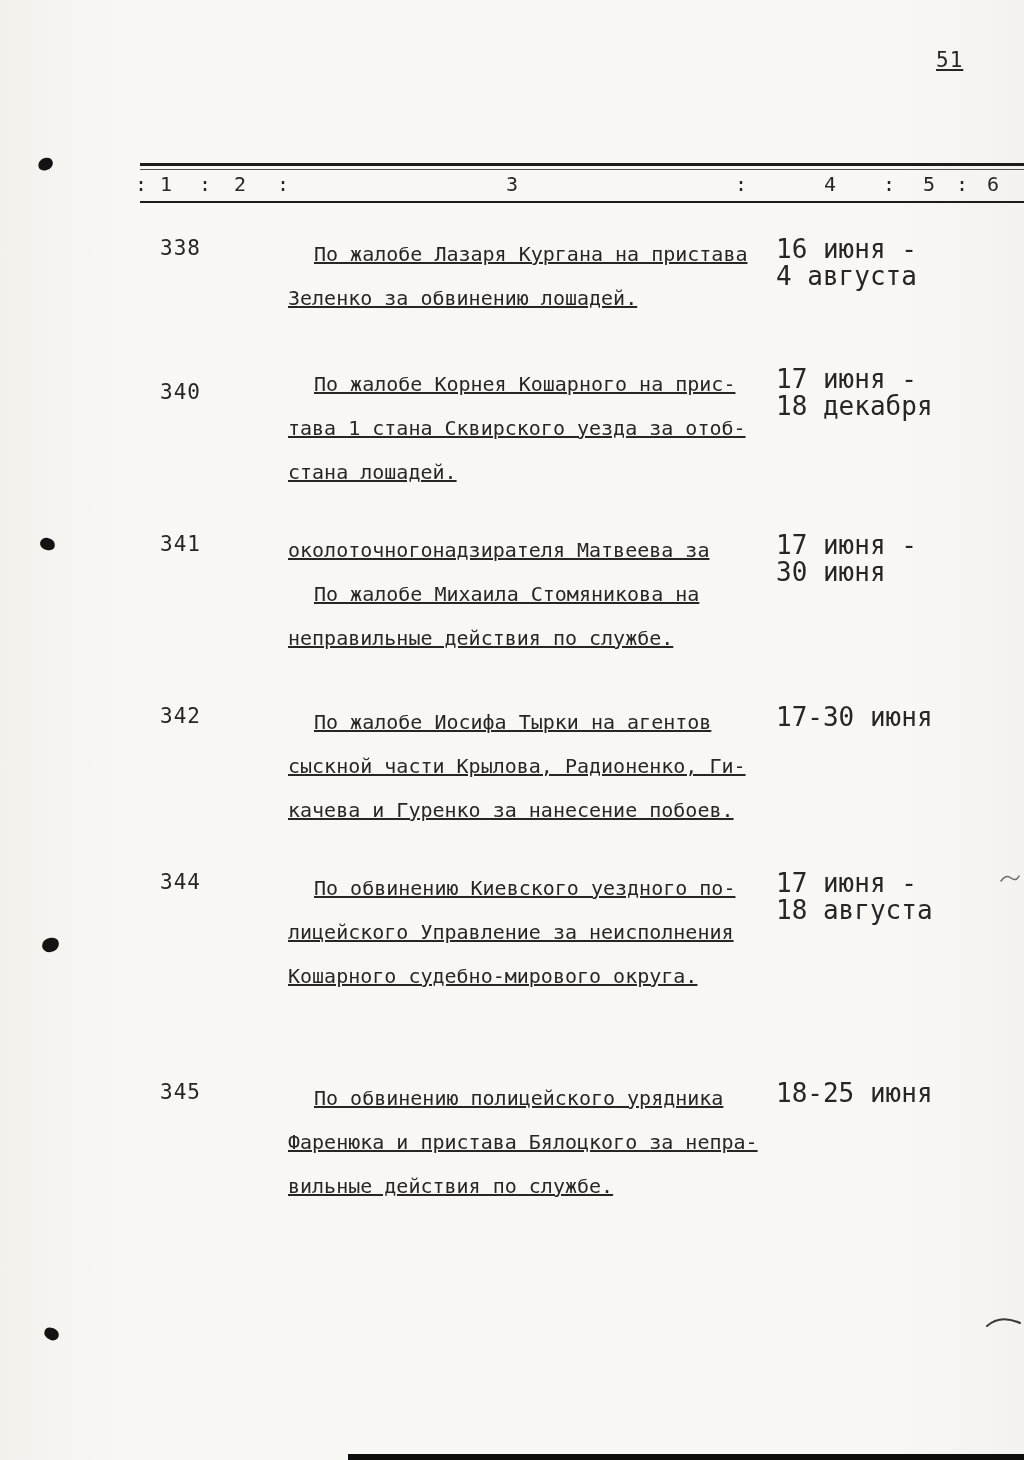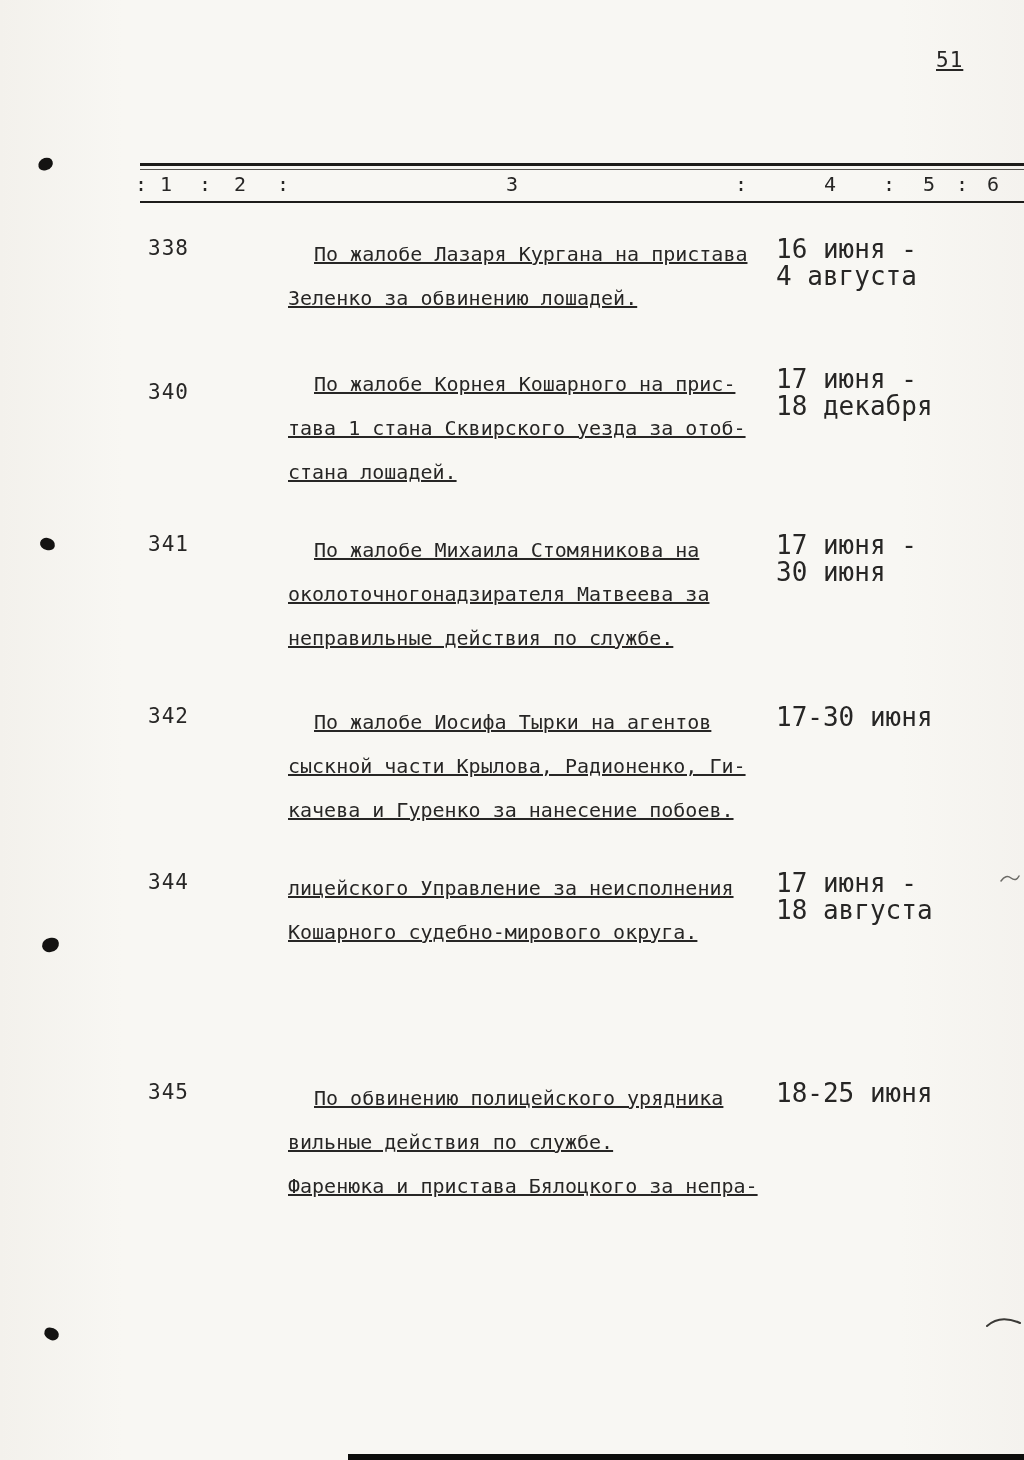--- a/index.html
+++ b/index.html
@@ -14,21 +14,21 @@
   .page-number{position:absolute;top:48px;left:936px;font-size:21px;letter-spacing:1px;text-decoration:underline;}
   
   .rule{position:absolute;background:#1d1c1a;}
   .rule-a{left:140px;right:0;top:163px;height:3px;}
   .rule-b{left:140px;right:0;top:169px;height:1px;background:#55534f;}
   .rule-c{left:140px;right:0;top:201px;height:2px;}
   .header-cells{position:absolute;top:172px;left:0;width:1024px;height:28px;font-size:20px;}
   .hcell{position:absolute;transform:translateX(-50%);white-space:nowrap;}
   
   .entry{position:absolute;left:0;width:1024px;}
-  .entry-number{position:absolute;left:148px;top:4px;font-size:21px;letter-spacing:1px;}
+  .entry-number{position:absolute;left:160px;top:4px;font-size:21px;letter-spacing:1px;}
   .entry-desc{position:absolute;left:288px;width:492px;font-size:20px;line-height:44px;text-decoration:underline;}
   .desc-line{white-space:nowrap;}
   .desc-line.first{text-indent:26px;}
   .entry-dates{position:absolute;left:776px;width:240px;font-size:26px;line-height:27px;top:4px;}
   .date-line{white-space:nowrap;}
   
   .blot{position:absolute;background:#141312;}
   .blot-1{left:38px;top:158px;width:15px;height:12px;border-radius:60% 50% 55% 45%;transform:rotate(-18deg);}
   .blot-2{left:40px;top:538px;width:15px;height:12px;border-radius:50% 60% 45% 55%;transform:rotate(10deg);}
   .blot-3{left:42px;top:938px;width:17px;height:14px;border-radius:55% 45% 60% 50%;transform:rotate(-8deg);}
@@ -85,22 +85,22 @@
     </div>
     <div class="entry-dates">
       <div class="date-line">17 июня -</div>
       <div class="date-line">18 декабря</div>
     </div>
   </section>
 
   <section class="entry" style="top:528px">
     <div class="entry-number">341</div>
     <div class="entry-desc">
+      <div class="desc-line">околоточногонадзирателя Матвеева за</div>
       <div class="desc-line first">По жалобе Михаила  Стомяникова на</div>
-      <div class="desc-line">околоточногонадзирателя Матвеева за</div>
       <div class="desc-line">неправильные действия по службе.</div>
     </div>
     <div class="entry-dates">
       <div class="date-line">17 июня -</div>
       <div class="date-line">30 июня</div>
     </div>
   </section>
 
   <section class="entry" style="top:700px">
     <div class="entry-number">342</div>
@@ -110,35 +110,36 @@
       <div class="desc-line">качева и Гуренко за нанесение побоев.</div>
     </div>
     <div class="entry-dates">
       <div class="date-line">17-30 июня</div>
     </div>
   </section>
 
   <section class="entry" style="top:866px">
     <div class="entry-number">344</div>
     <div class="entry-desc">
+      <div class="desc-line first">По обвинению Киевского уездного по-</div>
       <div class="desc-line">лицейского Управление за неисполнения</div>
       <div class="desc-line">Кошарного судебно-мирового округа.</div>
     </div>
     <div class="entry-dates">
       <div class="date-line">17 июня -</div>
       <div class="date-line">18 августа</div>
     </div>
   </section>
 
   <section class="entry" style="top:1076px">
     <div class="entry-number">345</div>
     <div class="entry-desc">
       <div class="desc-line first">По обвинению полицейского урядника</div>
+      <div class="desc-line">Фаренюка и пристава Бялоцкого за непра-</div>
       <div class="desc-line">вильные действия по службе.</div>
-      <div class="desc-line">Фаренюка и пристава Бялоцкого за непра-</div>
     </div>
     <div class="entry-dates">
       <div class="date-line">18-25 июня</div>
     </div>
   </section>
 
   <div class="blot blot-1"></div>
   <div class="blot blot-2"></div>
   <div class="blot blot-3"></div>
   <div class="blot blot-4"></div>

